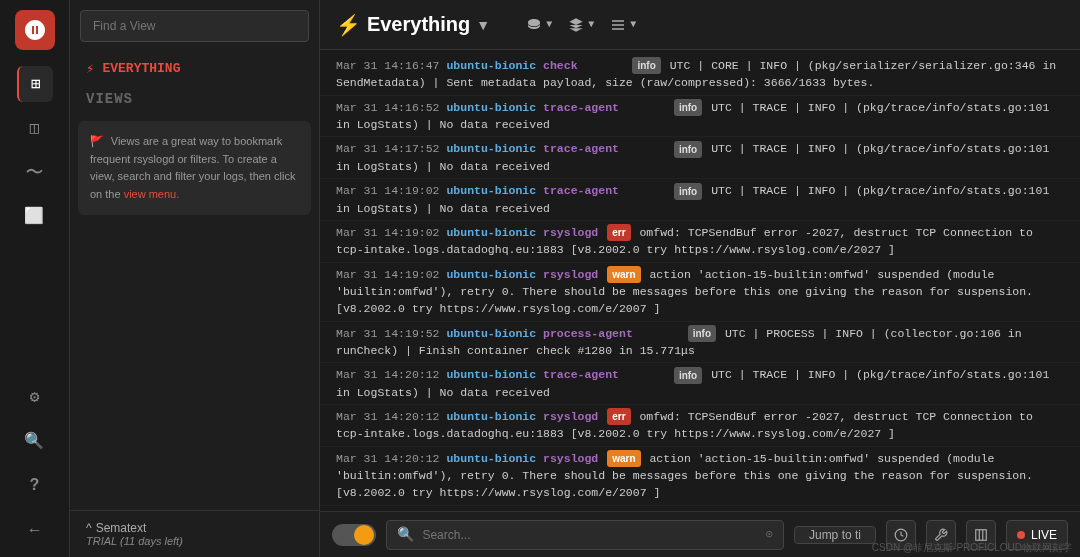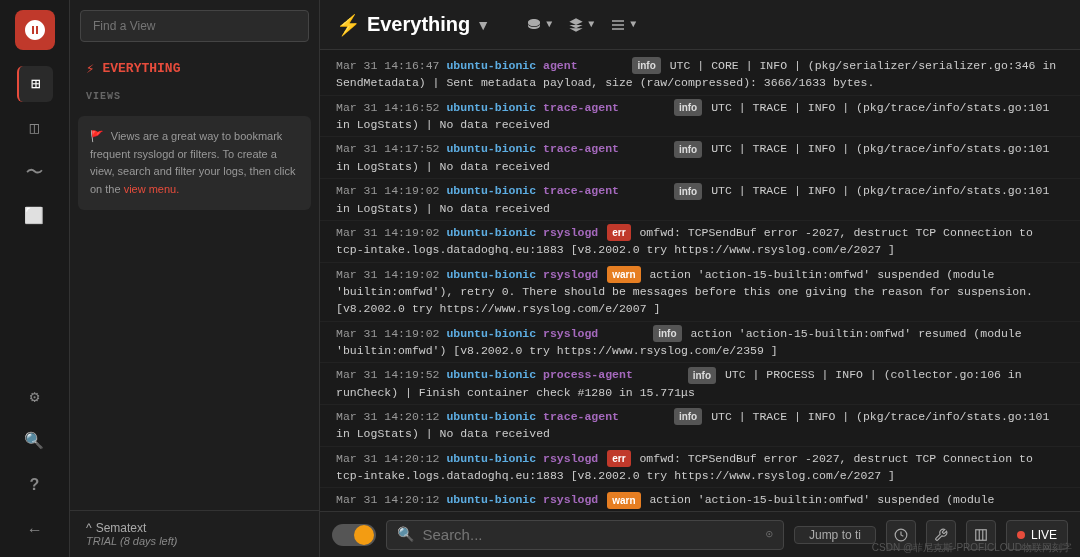--- a/index.html
+++ b/index.html
@@ -77,21 +77,21 @@
       padding: 8px 16px;
       color: #e74c3c;
       font-size: 13px;
       font-weight: bold;
       cursor: pointer;
     }
     .everything-item .bolt { color: #e74c3c; font-size: 14px; }
     .views-label {
       padding: 6px 16px;
       color: #666;
-      font-size: 10px;
+      font-size: 14px;
       font-weight: bold;
       letter-spacing: 1px;
     }
     .views-info-box {
       margin: 8px;
       padding: 12px;
       background: #2a2a2a;
       border-radius: 6px;
       color: #999;
       font-size: 11px;
@@ -250,21 +250,21 @@
       display: flex;
       align-items: center;
       padding: 0 10px;
       gap: 8px;
     }
     .search-input {
       flex: 1;
       background: transparent;
       border: none;
       color: #aaa;
-      font-size: 15px;
+      font-size: 12px;
       outline: none;
       font-family: Arial, sans-serif;
     }
     .search-icon { color: #666; font-size: 14px; }
     .jump-to-btn {
       height: 15px;
       padding: 8px 14px;
       background: #2a2a2a;
       border: 1px solid #444;
       border-radius: 4px;
@@ -380,21 +380,21 @@
       Views are a great way to bookmark frequent rsyslogd or filters. To create a view, search and filter your logs, then click on the
     </span>
     <span class="view-menu-link">view menu.</span>
   </div>
 
   <div class="sidebar-bottom-section">
     <div class="sematext-label">
       <span>^</span>
       <span>Sematext</span>
     </div>
-    <div class="trial-label">TRIAL (8 days left)</div>
+    <div class="trial-label">TRIAL (11 days left)</div>
   </div>
 </div>
 
 <div class="main-content">
 
   <div class="top-bar">
     <div class="top-bar-title">
       <span class="bolt">⚡</span>
       <span>Everything</span>
       <span class="chevron">▼</span>
@@ -415,27 +415,26 @@
       <div class="top-bar-icon-btn">
         <svg width="16" height="16" viewBox="0 0 24 24" fill="#aaa">
             <path d="M3 6h18M3 12h18M3 18h18" stroke="#aaa" stroke-width="2"></path>
           </svg>
         <span class="chevron">▼</span>
       </div>
     </div>
   </div>
 
   <div class="log-list" id="log-list">
-  <div class="log-entry"><span class="log-timestamp">Mar 31 14:16:47</span> <span class="log-host">ubuntu-bionic</span> <span class="log-source agent">agent</span> <span class="badge badge-info">info</span> <span class="log-text">UTC | CORE | INFO | (pkg/serializer/serializer.go:346 in SendMetadata) | Sent metadata payload, size (raw/compressed): 3666/1633 bytes.</span></div>
+  <div class="log-entry"><span class="log-timestamp">Mar 31 14:16:47</span> <span class="log-host">ubuntu-bionic</span> <span class="log-source agent">check</span> <span class="badge badge-info">info</span> <span class="log-text">UTC | CORE | INFO | (pkg/serializer/serializer.go:346 in SendMetadata) | Sent metadata payload, size (raw/compressed): 3666/1633 bytes.</span></div>
       <div class="log-entry"><span class="log-timestamp">Mar 31 14:16:52</span> <span class="log-host">ubuntu-bionic</span> <span class="log-source trace-agent">trace-agent</span> <span class="badge badge-info">info</span> <span class="log-text">UTC | TRACE | INFO | (pkg/trace/info/stats.go:101 in LogStats) | No data received</span></div>
       <div class="log-entry"><span class="log-timestamp">Mar 31 14:17:52</span> <span class="log-host">ubuntu-bionic</span> <span class="log-source trace-agent">trace-agent</span> <span class="badge badge-info">info</span> <span class="log-text">UTC | TRACE | INFO | (pkg/trace/info/stats.go:101 in LogStats) | No data received</span></div>
       <div class="log-entry"><span class="log-timestamp">Mar 31 14:19:02</span> <span class="log-host">ubuntu-bionic</span> <span class="log-source trace-agent">trace-agent</span> <span class="badge badge-info">info</span> <span class="log-text">UTC | TRACE | INFO | (pkg/trace/info/stats.go:101 in LogStats) | No data received</span></div>
       <div class="log-entry"><span class="log-timestamp">Mar 31 14:19:02</span> <span class="log-host">ubuntu-bionic</span> <span class="log-source rsyslogd">rsyslogd</span> <span class="badge badge-err">err</span> <span class="log-text">omfwd: TCPSendBuf error -2027, destruct TCP Connection to tcp-intake.logs.datadoghq.eu:1883 [v8.2002.0 try https://www.rsyslog.com/e/2027 ]</span></div>
       <div class="log-entry"><span class="log-timestamp">Mar 31 14:19:02</span> <span class="log-host">ubuntu-bionic</span> <span class="log-source rsyslogd">rsyslogd</span> <span class="badge badge-warn">warn</span> <span class="log-text">action 'action-15-builtin:omfwd' suspended (module 'builtin:omfwd'), retry 0. There should be messages before this one giving the reason for suspension. [v8.2002.0 try https://www.rsyslog.com/e/2007 ]</span></div>
-      <div class="log-entry"><span class="log-timestamp">Mar 31 14:19:02</span> <span class="log-host">ubuntu-bionic</span> <span class="log-source rsyslogd">rsyslogd</span> <span class="badge badge-info">info</span> <span class="log-text">action 'action-15-builtin:omfwd' resumed (module 'builtin:omfwd') [v8.2002.0 try https://www.rsyslog.com/e/2359 ]</span></div>
       <div class="log-entry"><span class="log-timestamp">Mar 31 14:19:52</span> <span class="log-host">ubuntu-bionic</span> <span class="log-source process-agent">process-agent</span> <span class="badge badge-info">info</span> <span class="log-text">UTC | PROCESS | INFO | (collector.go:106 in runCheck) | Finish container check #1280 in 15.771μs</span></div>
       <div class="log-entry"><span class="log-timestamp">Mar 31 14:20:12</span> <span class="log-host">ubuntu-bionic</span> <span class="log-source trace-agent">trace-agent</span> <span class="badge badge-info">info</span> <span class="log-text">UTC | TRACE | INFO | (pkg/trace/info/stats.go:101 in LogStats) | No data received</span></div>
       <div class="log-entry"><span class="log-timestamp">Mar 31 14:20:12</span> <span class="log-host">ubuntu-bionic</span> <span class="log-source rsyslogd">rsyslogd</span> <span class="badge badge-err">err</span> <span class="log-text">omfwd: TCPSendBuf error -2027, destruct TCP Connection to tcp-intake.logs.datadoghq.eu:1883 [v8.2002.0 try https://www.rsyslog.com/e/2027 ]</span></div>
       <div class="log-entry"><span class="log-timestamp">Mar 31 14:20:12</span> <span class="log-host">ubuntu-bionic</span> <span class="log-source rsyslogd">rsyslogd</span> <span class="badge badge-warn">warn</span> <span class="log-text">action 'action-15-builtin:omfwd' suspended (module 'builtin:omfwd'), retry 0. There should be messages before this one giving the reason for suspension. [v8.2002.0 try https://www.rsyslog.com/e/2007 ]</span></div>
     </div>
 
   <div class="bottom-bar">
     <div class="theme-toggle">
       <div class="theme-toggle-thumb"></div>
     </div>

